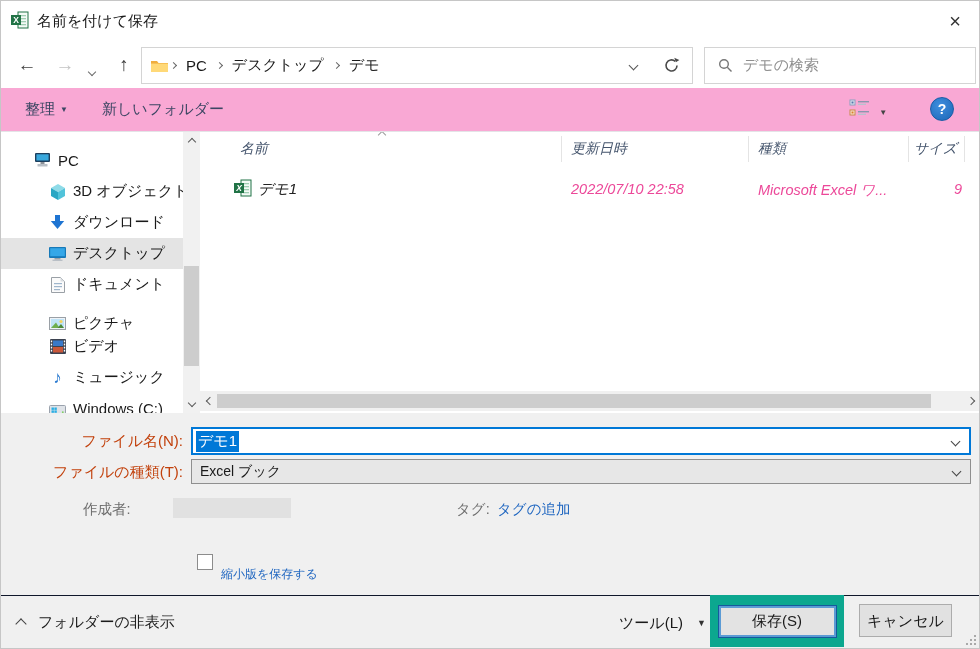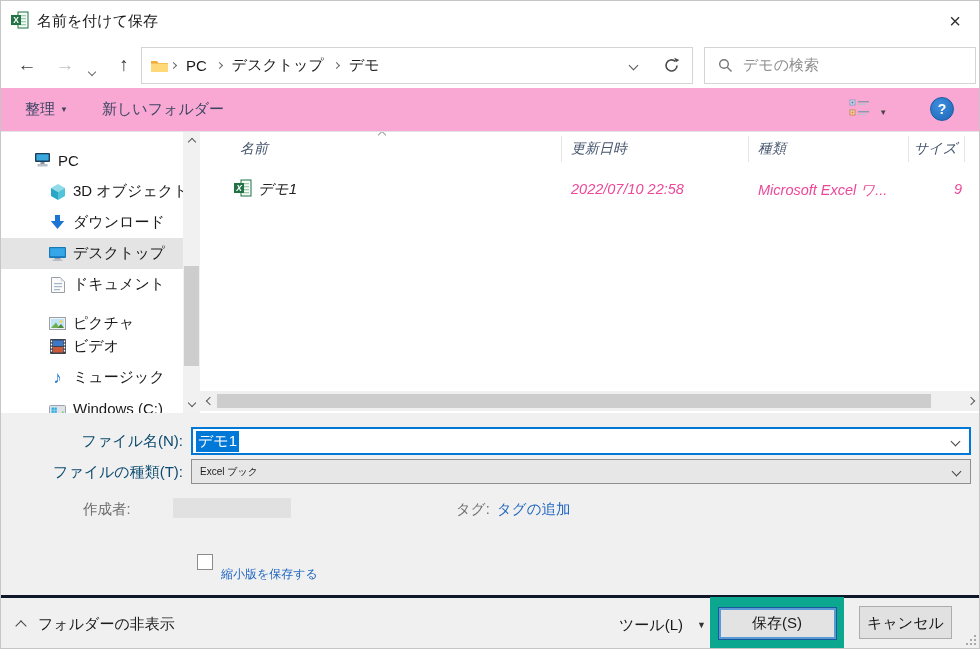--- a/index.html
+++ b/index.html
@@ -53,34 +53,34 @@
 
   .filearea { position:absolute; left:199px; top:0; width:781px; height:281px; background:#fff;font-style:italic; }
   .col-hdr { position:absolute; top:8px; font-size:14px; color:#44546c; cursor:pointer; white-space:nowrap; }
   .col-sep { position:absolute; top:4px; width:1px; height:26px; background:#e4e4e4; }
   .cell { position:absolute; font-size:14.5px; color:#ec4899; white-space:nowrap; }
   .hscroll { position:absolute; left:0; top:259px; width:781px; height:20px; background:#f0f0f0; }
   .hscroll .thumb { position:absolute; left:17px; top:3px; width:714px; height:14px; background:#cdcdcd; }
 
   
   .bottom { left:0; top:412px; width:980px; height:237px; background:#f0f0f0; }
-  .f-label { position:absolute; width:182px; text-align:right; font-size:15px; color:#0c4a6e; white-space:nowrap; }
+  .f-label { position:absolute; width:182px; text-align:right; font-size:15px; color:#c2410c; white-space:nowrap; }
   .filename-input { position:absolute; left:190px; top:14px; width:780px; height:28px; background:#fff; border:2px solid #0078d7; display:flex; align-items:center; cursor:text; }
   .sel-text { margin-left:3px; background:#0078d7; color:#fff; font-size:15px; padding:1px 2px; }
   .combo { position:absolute; left:190px; top:46px; width:780px; height:25px; background:#e7e7e7; border:1px solid #8f8f8f; display:flex; align-items:center; cursor:pointer; }
-  .combo-text { margin-left:8px; font-size:10px; color:#1a1a1a; }
+  .combo-text { margin-left:8px; font-size:14px; color:#1a1a1a; }
   .field-chev { margin-left:auto; margin-right:10px; }
   .meta-label { position:absolute; top:87px; font-size:14.5px; color:#6e6e6e; white-space:nowrap; }
   .redacted { position:absolute; left:172px; top:85px; width:118px; height:20px; background:#e1e1e1; }
   .link { color:#1f66c0; cursor:pointer; }
   .checkbox { position:absolute; left:196px; top:141px; width:16px; height:16px; background:#fff; border:1px solid #8c8c8c; cursor:pointer; }
   .chk-label { position:absolute; left:220px; top:153px; font-size:12px; cursor:pointer; }
 
   
-  .footer { position:absolute; left:0; top:182px; width:980px; height:55px; border-top:3px solid #0f172a; }
+  .footer { position:absolute; left:0; top:182px; width:980px; height:55px; border-top:1px solid #0f172a; }
   .hidefold { position:absolute; left:16px; top:17px; display:flex; align-items:center; cursor:pointer; }
   .hidefold .chv { width:8px; height:8px; border-color:#444; margin-right:13px; margin-top:3px; }
   .tools { position:absolute; left:618px; top:18px; font-size:15px; color:#1a1a1a; cursor:pointer; }
   .tools .cmd-caret { color:#333; margin-left:14px; font-size:9px; }
   .save-highlight { position:absolute; left:709px; top:-1px; width:134px; height:52px; display:flex; align-items:center; justify-content:center; }
   .btn { font-size:15px; color:#1a1a1a; text-align:center; cursor:pointer; }
   .save-btn { width:119px; height:33px; background:#e3e3e3; border:1px solid #16599c; box-shadow:inset 0 0 0 2px #5b9bd5; line-height:30px; }
   .cancel-btn { position:absolute; left:858px; top:8px; width:93px; height:33px; background:#e1e1e1; border:1px solid #acacac; line-height:31px; }
   .grip { position:absolute; right:5px; bottom:5px; width:12px; height:12px; }
   .grip i { position:absolute; width:2px; height:2px; background:#a9a9a9; }

